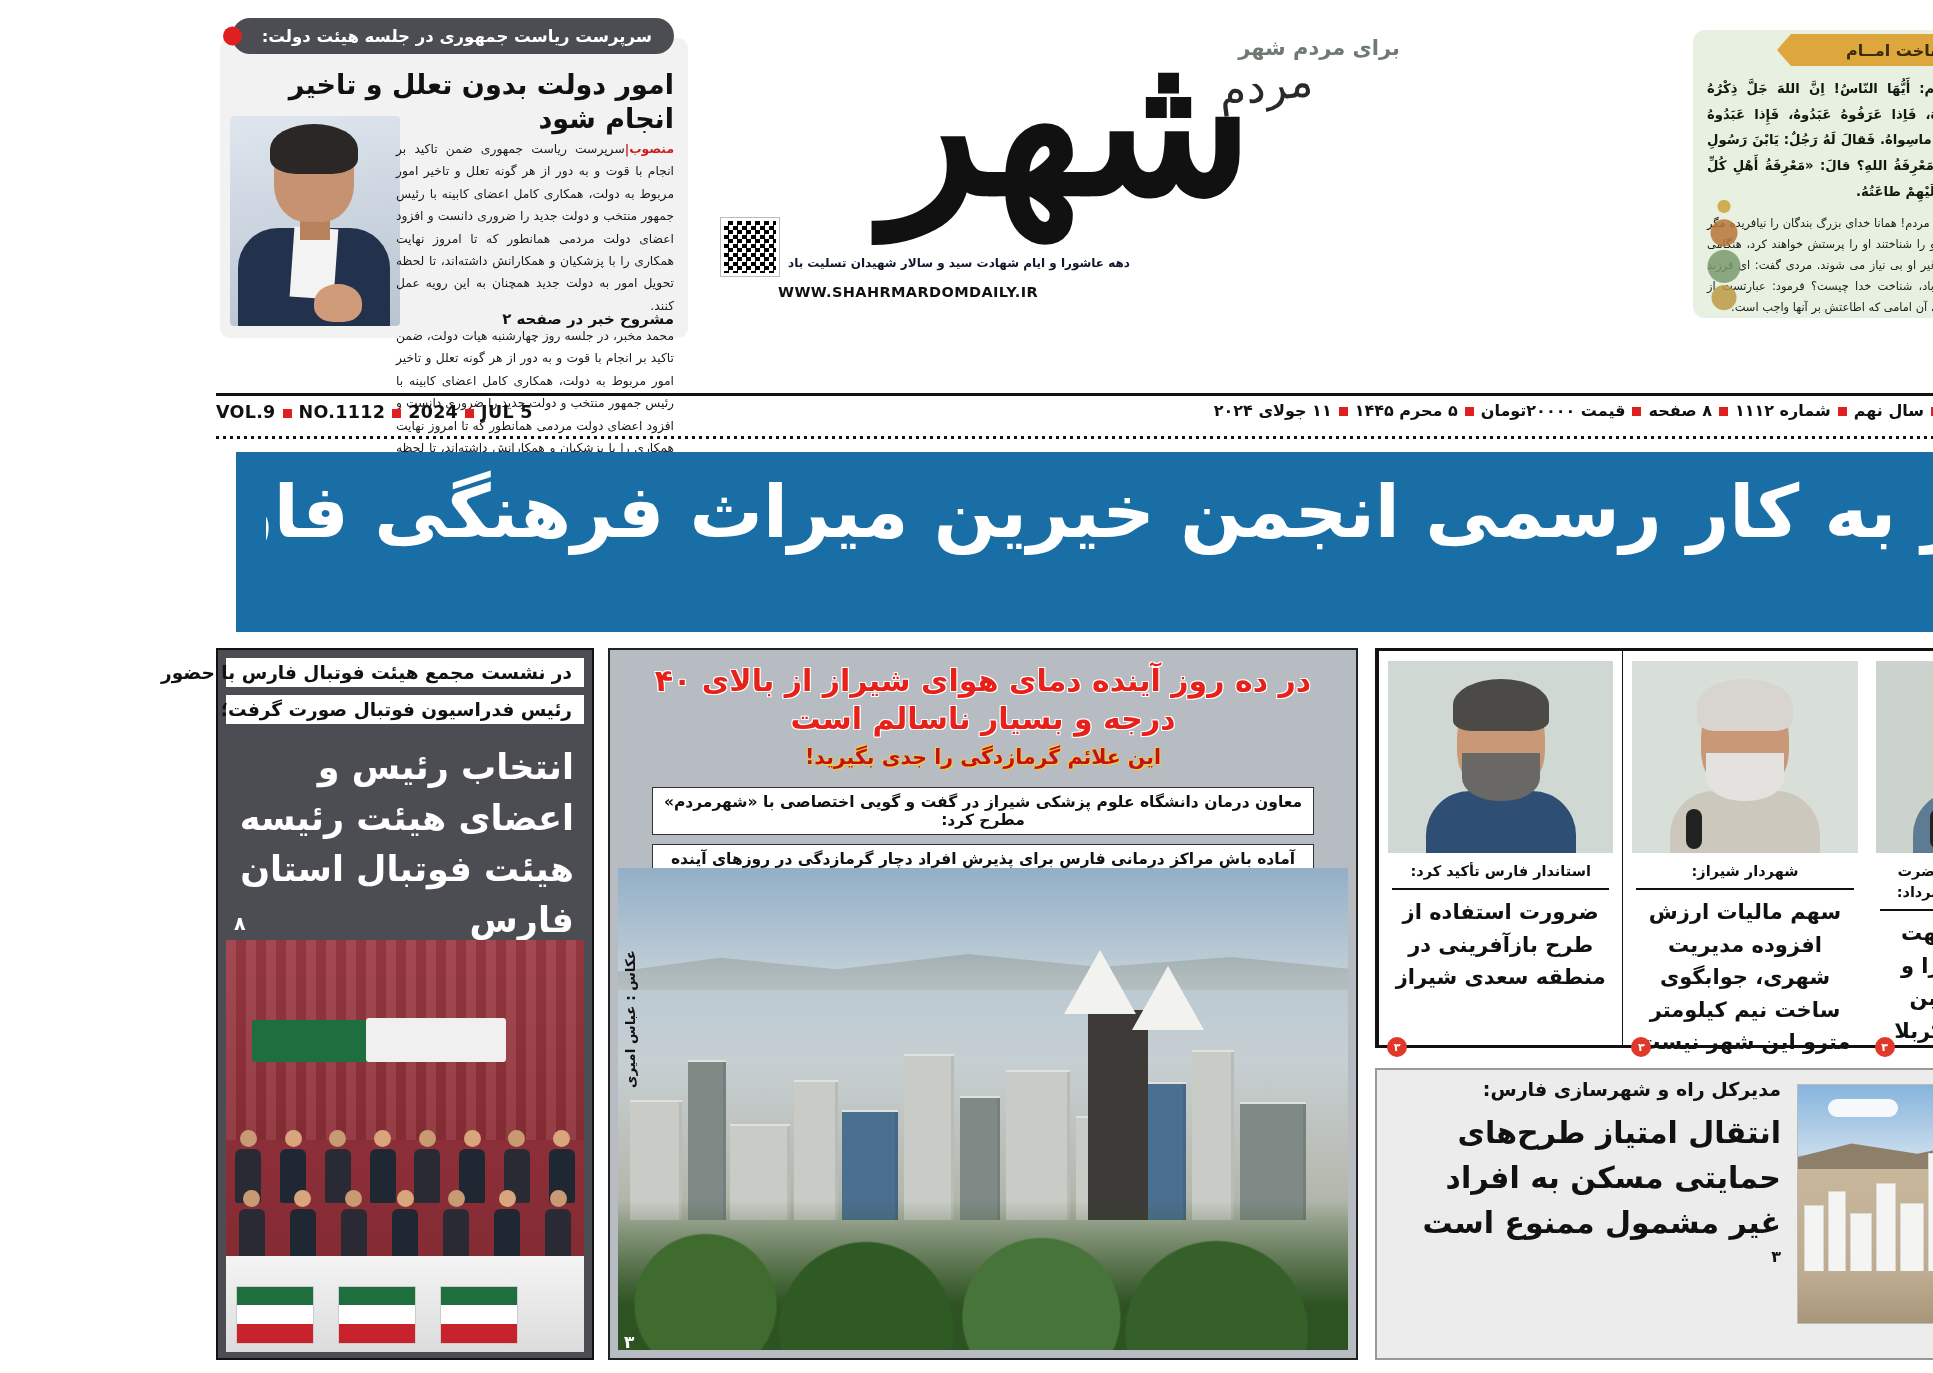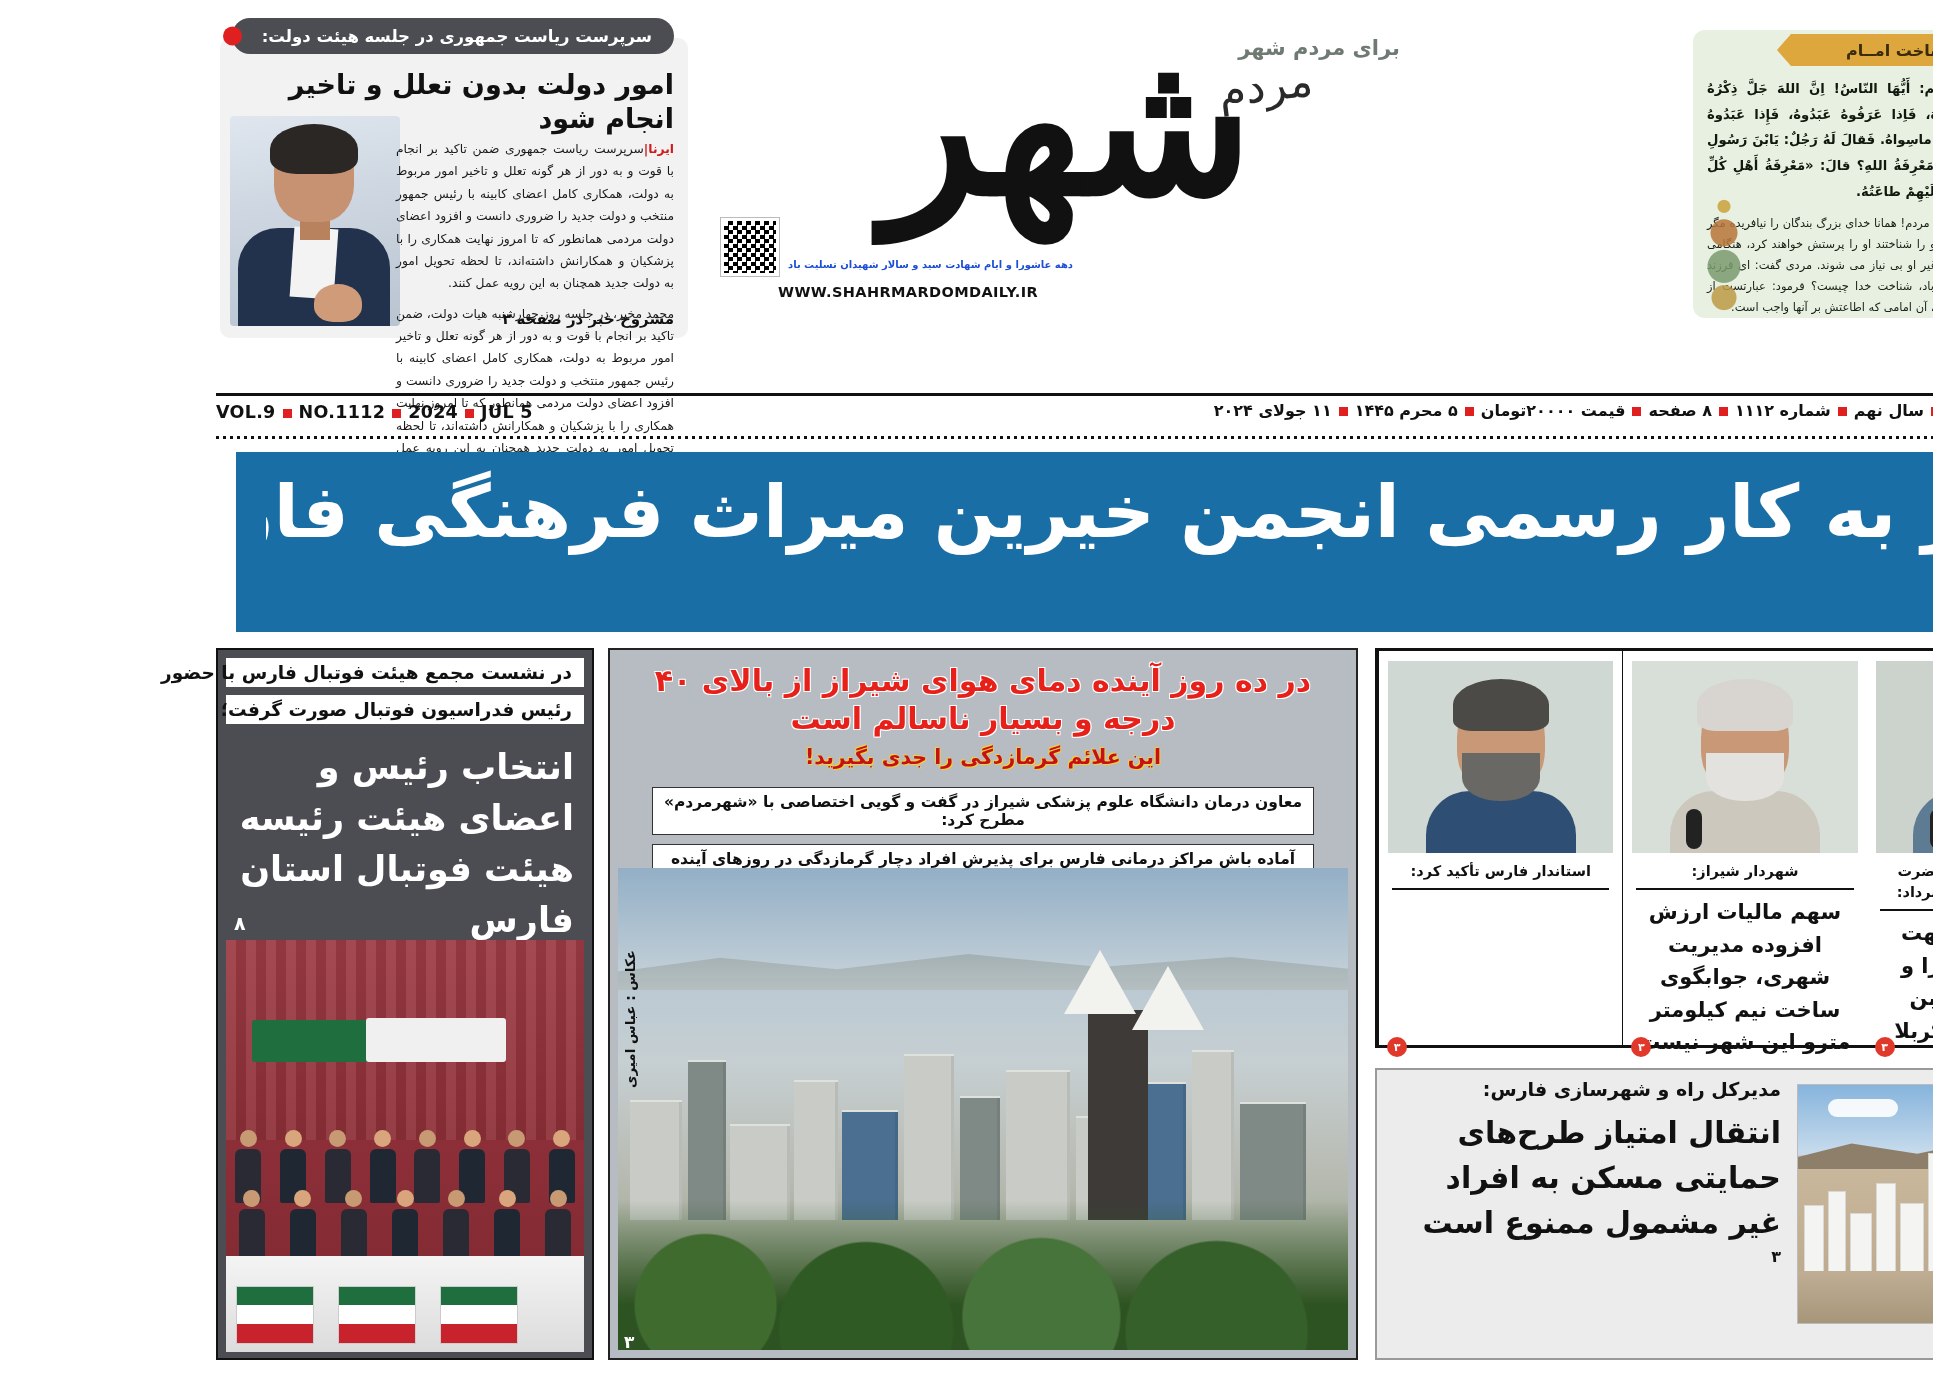--- a/index.html
+++ b/index.html
@@ -88,21 +88,21 @@
     direction: ltr;
   }
   .qr {
     position: absolute; left: 3px; bottom: 42px; width: 58px; height: 58px;
     background:
       repeating-conic-gradient(#000 0 25%, #fff 0 50%) 0 0 / 9px 9px;
     border: 3px solid #fff; outline: 1px solid #bbb;
   }
   .mourn-line {
     position: absolute; left: 70px; bottom: 48px;
-    font-size: 10px; font-weight: bold; color: #1d4ed8; direction: rtl; white-space: nowrap;
+    font-size: 12px; font-weight: bold; color: #0f172a; direction: rtl; white-space: nowrap;
   }
 
   
   .hadith-box {
     position: absolute; right: 20px; top: 30px; width: 418px; height: 288px;
     background: #e8f0e2; border-radius: 12px; overflow: hidden;
   }
   .hadith-head {
     position: relative; margin: 0 auto; margin-top: 4px; width: 250px; height: 32px;
     background: #dda73d; color: #3a2b0a; font-weight: bold; font-size: 16px;
@@ -363,21 +363,21 @@
       <div class="lead-title">امور دولت بدون تعلل و تاخیر انجام شود</div>
       <div class="lead-photo">
         <div class="suit"></div>
           <div class="shirt"></div>
         <div class="neck"></div>
           <div class="head"></div>
           <div class="hair"></div>
         <div class="hand"></div>
       </div>
       <div class="lead-body">
-        <p><span class="agency">ایرنا|</span><span>سرپرست ریاست جمهوری ضمن تاکید بر انجام با قوت و به دور از هر گونه تعلل و تاخیر امور مربوط به دولت، همکاری کامل اعضای کابینه با رئیس جمهور منتخب و دولت جدید را ضروری دانست و افزود اعضای دولت مردمی همانطور که تا امروز نهایت همکاری را با پزشکیان و همکارانش داشته‌اند، تا لحظه تحویل امور به دولت جدید همچنان به این رویه عمل کنند.</span></p>
+        <p><span class="agency">منصوب|</span><span>سرپرست ریاست جمهوری ضمن تاکید بر انجام با قوت و به دور از هر گونه تعلل و تاخیر امور مربوط به دولت، همکاری کامل اعضای کابینه با رئیس جمهور منتخب و دولت جدید را ضروری دانست و افزود اعضای دولت مردمی همانطور که تا امروز نهایت همکاری را با پزشکیان و همکارانش داشته‌اند، تا لحظه تحویل امور به دولت جدید همچنان به این رویه عمل کنند.</span></p>
         <p>محمد مخبر، در جلسه روز چهارشنبه هیات دولت، ضمن تاکید بر انجام با قوت و به دور از هر گونه تعلل و تاخیر امور مربوط به دولت، همکاری کامل اعضای کابینه با رئیس جمهور منتخب و دولت جدید را ضروری دانست و افزود اعضای دولت مردمی همانطور که تا امروز نهایت همکاری را با پزشکیان و همکارانش داشته‌اند، تا لحظه تحویل امور به دولت جدید همچنان به این رویه عمل کنند.</p>
       </div>
       <div class="lead-more">مشروح خبر در صفحه ۲</div>
     </div>
 
     <div class="masthead">
       <div class="logo-script">شهر</div>
       <div class="logo-mardom">مردم</div>
       <div class="masthead-slogan">برای مردم شهر</div>
       <div class="qr"></div>
@@ -532,20 +532,21 @@
         <div class="trio-cell">
           <div class="trio-photo">
             <div class="bg" style="background:#cfd8d2"></div>
             <div class="body" style="background:#2f4e74"></div>
             <div class="face"></div>
             <div class="beard" style="background:#6a6865"></div>
             <div class="hair" style="background:#4b4a47"></div>
           </div>
           <div class="trio-kick">استاندار فارس تأکید کرد:</div>
           <div class="trio-hr"></div>
+          <div class="trio-title">ضرورت استفاده از طرح بازآفرینی در منطقه سعدی شیراز</div>
           <div class="pagecircle">۳</div>
         </div>
 
         <div class="trio-cell">
           <div class="trio-photo">
             <div class="bg" style="background:#d8ded8"></div>
             <div class="body" style="background:#cdc8bd"></div>
             <div class="face"></div>
             <div class="beard" style="background:#e4e2de"></div>
             <div class="hair" style="background:#d8d5d0"></div>

